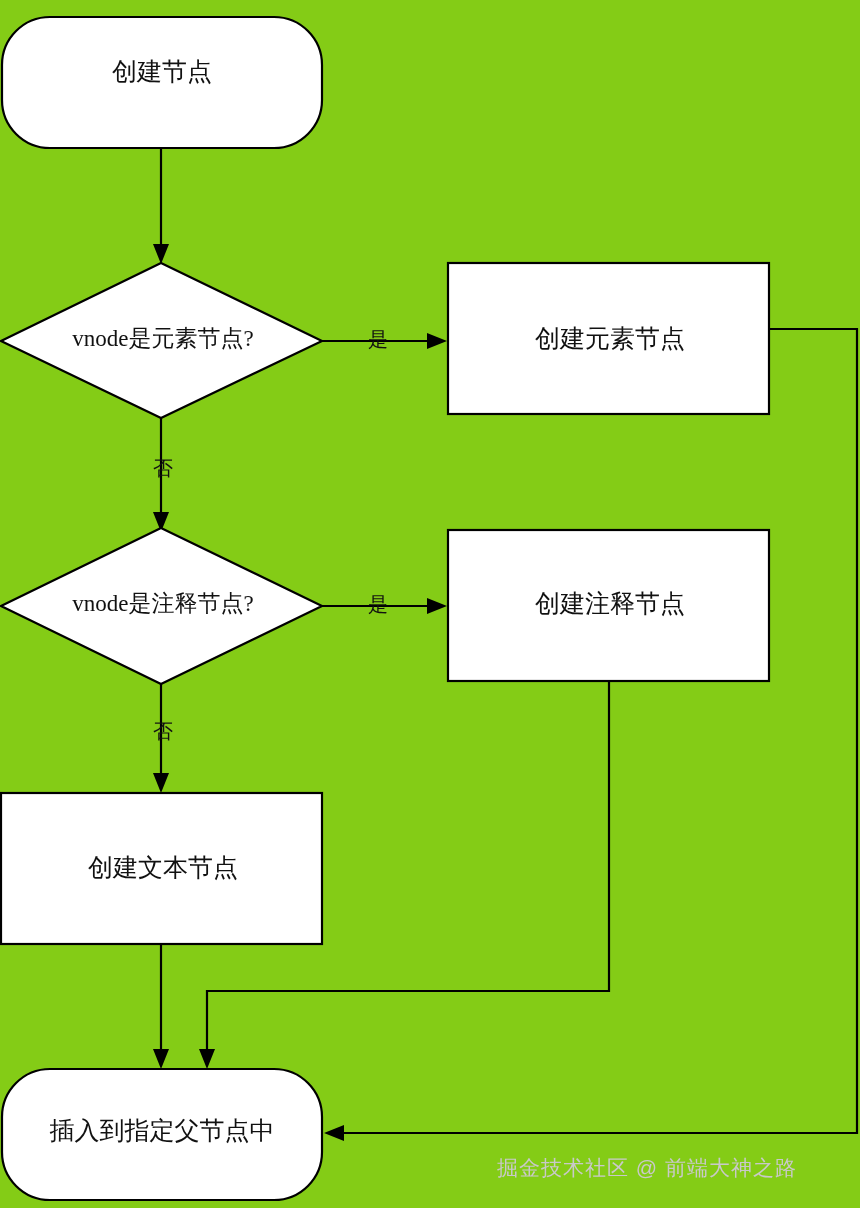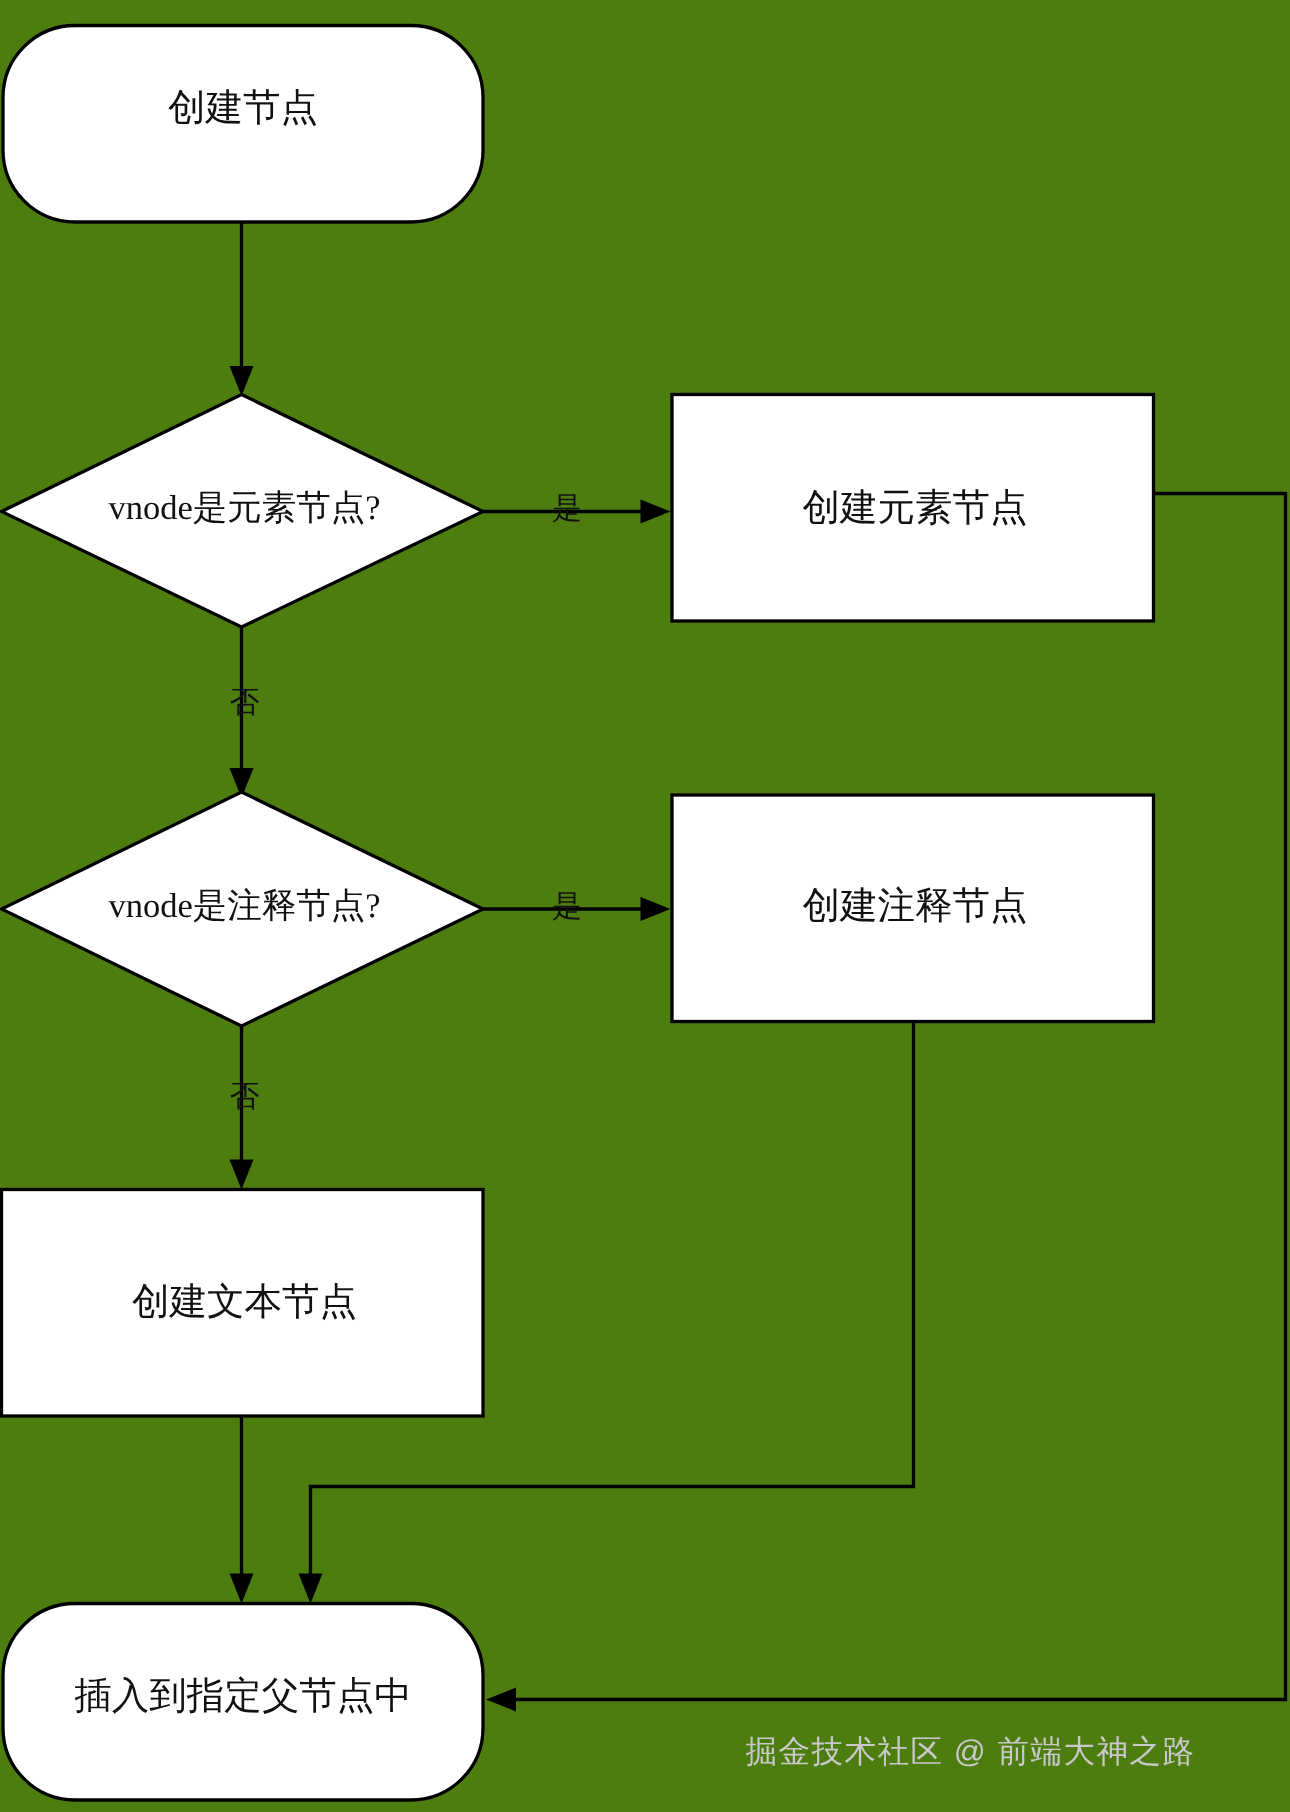--- a/index.html
+++ b/index.html
@@ -7,21 +7,21 @@
     padding: 0;
     background: #ffffff;
   }
   body {
     font-family: "Liberation Serif", "DejaVu Serif", serif;
   }
   #flowchart-root {
     position: relative;
     width: 860px;
     height: 1208px;
-    background: #4d7c0f;
+    background: #84cc16;
     overflow: hidden;
   }
   svg.flow-svg {
     display: block;
     width: 860px;
     height: 1208px;
   }
   .shape-outline {
     fill: #ffffff;
     stroke: #000000;

